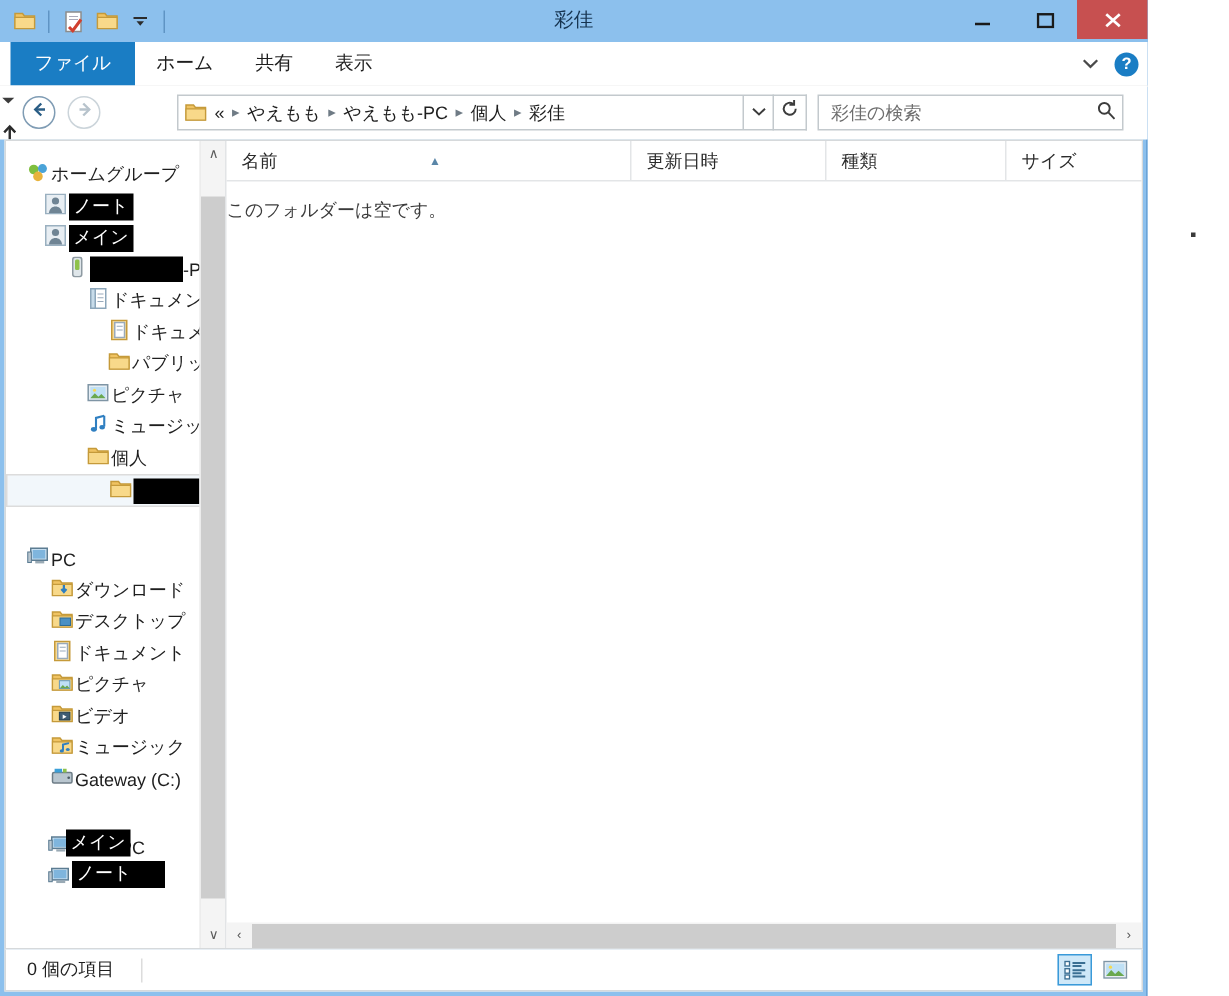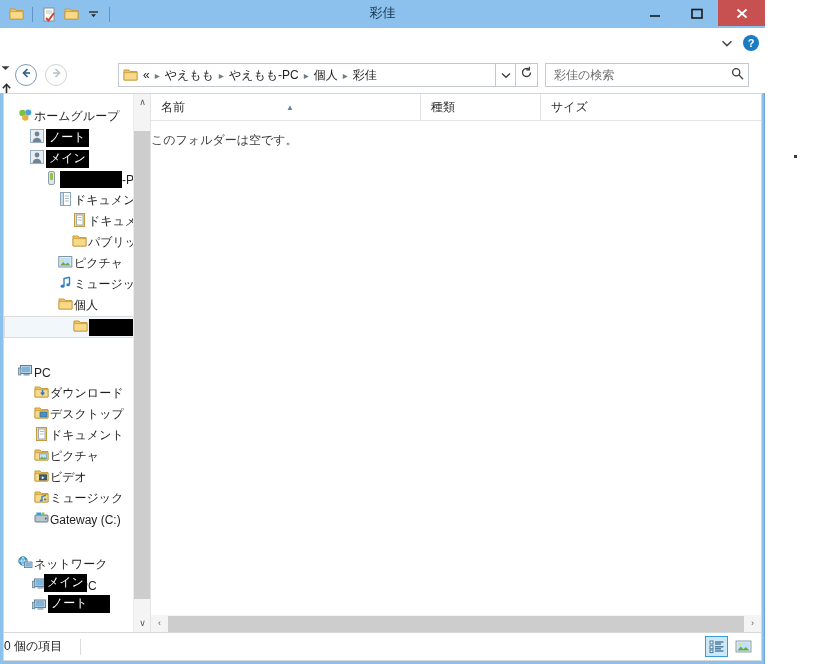--- a/index.html
+++ b/index.html
@@ -394,20 +394,21 @@
     background: #ffffff;
     border: 1px solid #d6d9db;
     border-top: none;
     box-sizing: border-box;
     display: flex;
     align-items: center;
   }
   #status-text {
     font-size: 12px;
     color: #1e1e1e;
+    padding-left: 14px;
   }
   #status-sep {
     width: 1px;
     height: 16px;
     background: #dcdcdc;
     margin-left: 18px;
   }
   #viewbtns {
     position: absolute;
     right: 6px; top: 3px;
@@ -489,20 +490,26 @@
         <div class="winbtn close">
           <svg width="12" height="11" viewBox="0 0 12 11">
             <line x1="1.5" y1="1.5" x2="10.5" y2="9.5" stroke="#ffffff" stroke-width="1.8"></line>
             <line x1="10.5" y1="1.5" x2="1.5" y2="9.5" stroke="#ffffff" stroke-width="1.8"></line>
           </svg>
         </div>
       </div>
     </div>
 
     <div id="ribbon">
+      <div id="tabs">
+        <div class="tab file">ファイル</div>
+        <div class="tab">ホーム</div>
+        <div class="tab">共有</div>
+        <div class="tab">表示</div>
+      </div>
       <div id="ribbon-right">
         <div>
           <svg width="12" height="9" viewBox="0 0 12 9">
               <path d="M1.5 2.2L6 6.6l4.5-4.4" fill="none" stroke="#4a4a4a" stroke-width="1.5"></path>
             </svg>
         </div>
         <div id="help-icon">?</div>
       </div>
     </div>
 
@@ -794,31 +801,20 @@
                 <rect x="2.4" y="1.5" width="5" height="2.5" fill="#3b9fd8"></rect>
                 <rect x="8" y="1.5" width="2.4" height="2.5" fill="#8fc24c"></rect>
                 <circle cx="11.8" cy="7.5" r="0.9" fill="#4a5a64"></circle>
               </svg>
             </span>
             <span class="nav-label">Gateway (C:)</span>
           </div>
 
           <div class="nav-gap" style="height:24px;"></div>
 
-          <div class="nav-row" style="padding-left:12px;">
-            <span class="nav-ico">
-              <svg width="15" height="14" viewBox="0 0 15 14">
-                <circle cx="5" cy="5" r="4.2" fill="#3b9fd8" stroke="#23708f" stroke-width="0.8"></circle>
-                <path d="M1 5h8M5 0.9c1.8 2.4 1.8 5.9 0 8.2M5 0.9c-1.8 2.4-1.8 5.9 0 8.2" fill="none" stroke="#ffffff" stroke-width="0.7"></path>
-                <rect x="6.4" y="6" width="7.6" height="5.6" fill="#cfe3f2" stroke="#5c7c92" stroke-width="0.8"></rect>
-                <rect x="7.4" y="6.9" width="5.6" height="3.8" fill="#7fb5dd"></rect>
-              </svg>
-            </span>
-            <span class="nav-label">ネットワーク</span>
-          </div>
 
           <div class="nav-row" style="padding-left:26px;">
             <span class="nav-ico">
               <svg width="15" height="14" viewBox="0 0 15 14">
                 <rect x="2.5" y="2" width="11" height="7.6" fill="#cfe3f2" stroke="#5c7c92"></rect>
                 <rect x="3.7" y="3" width="8.6" height="5.6" fill="#7fb5dd"></rect>
                 <rect x="5.5" y="10.2" width="6" height="1.5" fill="#9aaab5"></rect>
                 <rect x="0.5" y="4.2" width="2.3" height="6.6" fill="#b9c6cf" stroke="#5c7c92" stroke-width="0.7"></rect>
               </svg>
             </span>
@@ -847,20 +843,23 @@
           <div id="nav-thumb"></div>
           <div class="sb-arrow" id="nav-scroll-bottom">∨</div>
         </div>
       </div>
 
       <div id="listpane">
         <div id="colheader">
           <div class="col" style="width:270px;font-family:Liberation Serif, serif;">
             <span>名前</span>
             <span id="sort-arrow">▲</span>
+          </div>
+          <div class="col" style="width:130px;">
+            <span>更新日時</span>
           </div>
           <div class="col" style="width:120px;">
             <span>種類</span>
           </div>
           <div class="col" style="width:90px;border-right:none;">
             <span>サイズ</span>
           </div>
         </div>
 
         <div id="emptymsg">このフォルダーは空です。</div>

